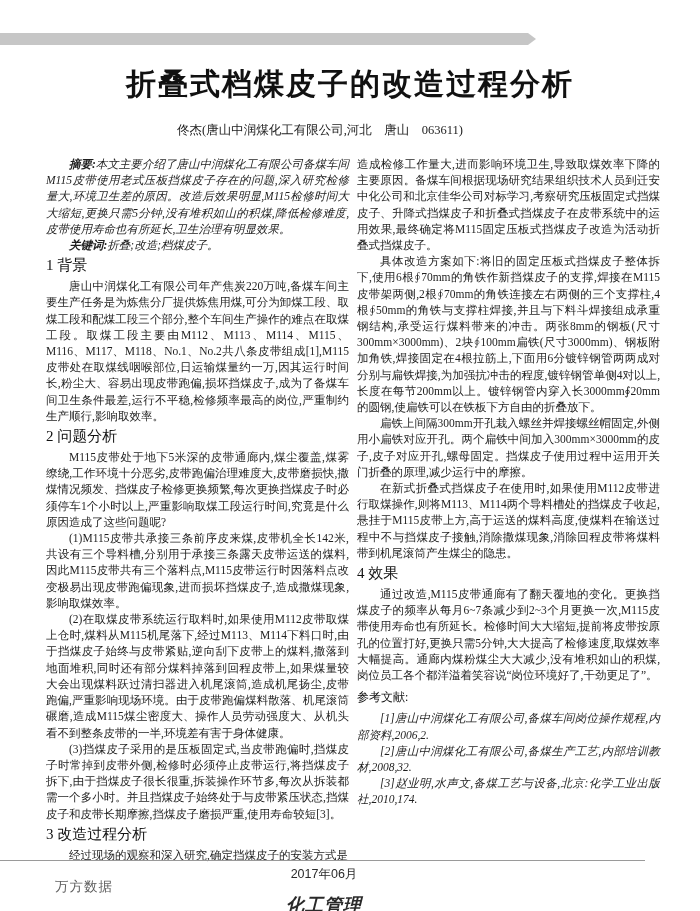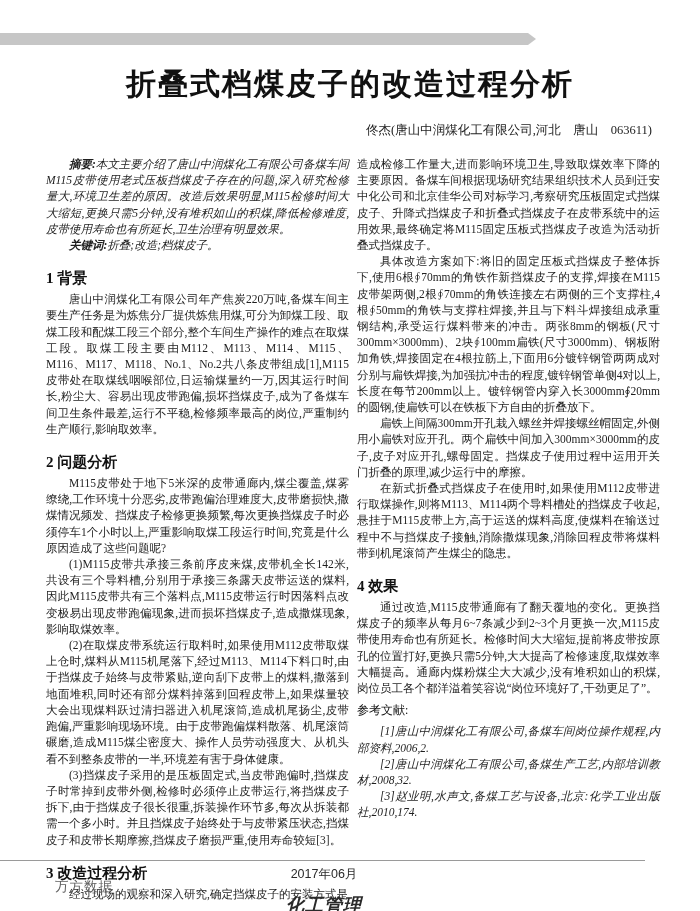--- a/index.html
+++ b/index.html
@@ -46,46 +46,45 @@
     font-family: "Liberation Sans", sans-serif;
     font-weight: bold;
     font-size: 30px;
     letter-spacing: 2px;
     color: #111111;
   }
   .author {
     position: absolute;
     left: 0; top: 122px;
     width: 640px;
-    text-align: right;
+    text-align: center;
     font-size: 12.5px;
     color: #222222;
-    margin-left: 12px;
   }
   
   .col {
     position: absolute;
     top: 156px;
     width: 303px;
     font-size: 11.5px;
     line-height: 16.2px;
     text-align: justify;
     color: #1e1e1e;
   }
   .col-left  { left: 46px; }
   .col-right { left: 357px; }
   .col p { text-indent: 2em; }
   .col p.no-indent { text-indent: 0; }
   .kai { font-style: italic; }
   .bold-label { font-weight: bold; font-style: italic; }
   .sec-heading {
     font-size: 15px;
-    font-weight: bold;
+    font-weight: normal;
     font-family: "Liberation Serif", serif;
-    margin: 16px 0 3px 0;
+    margin: 3px 0 3px 0;
     text-indent: 0;
     line-height: 19px;
     color: #111111;
   }
   .refs-heading {
     font-size: 12px;
     font-weight: normal;
     margin: 5px 0 3px 0;
     line-height: 19px;
     color: #111111;

